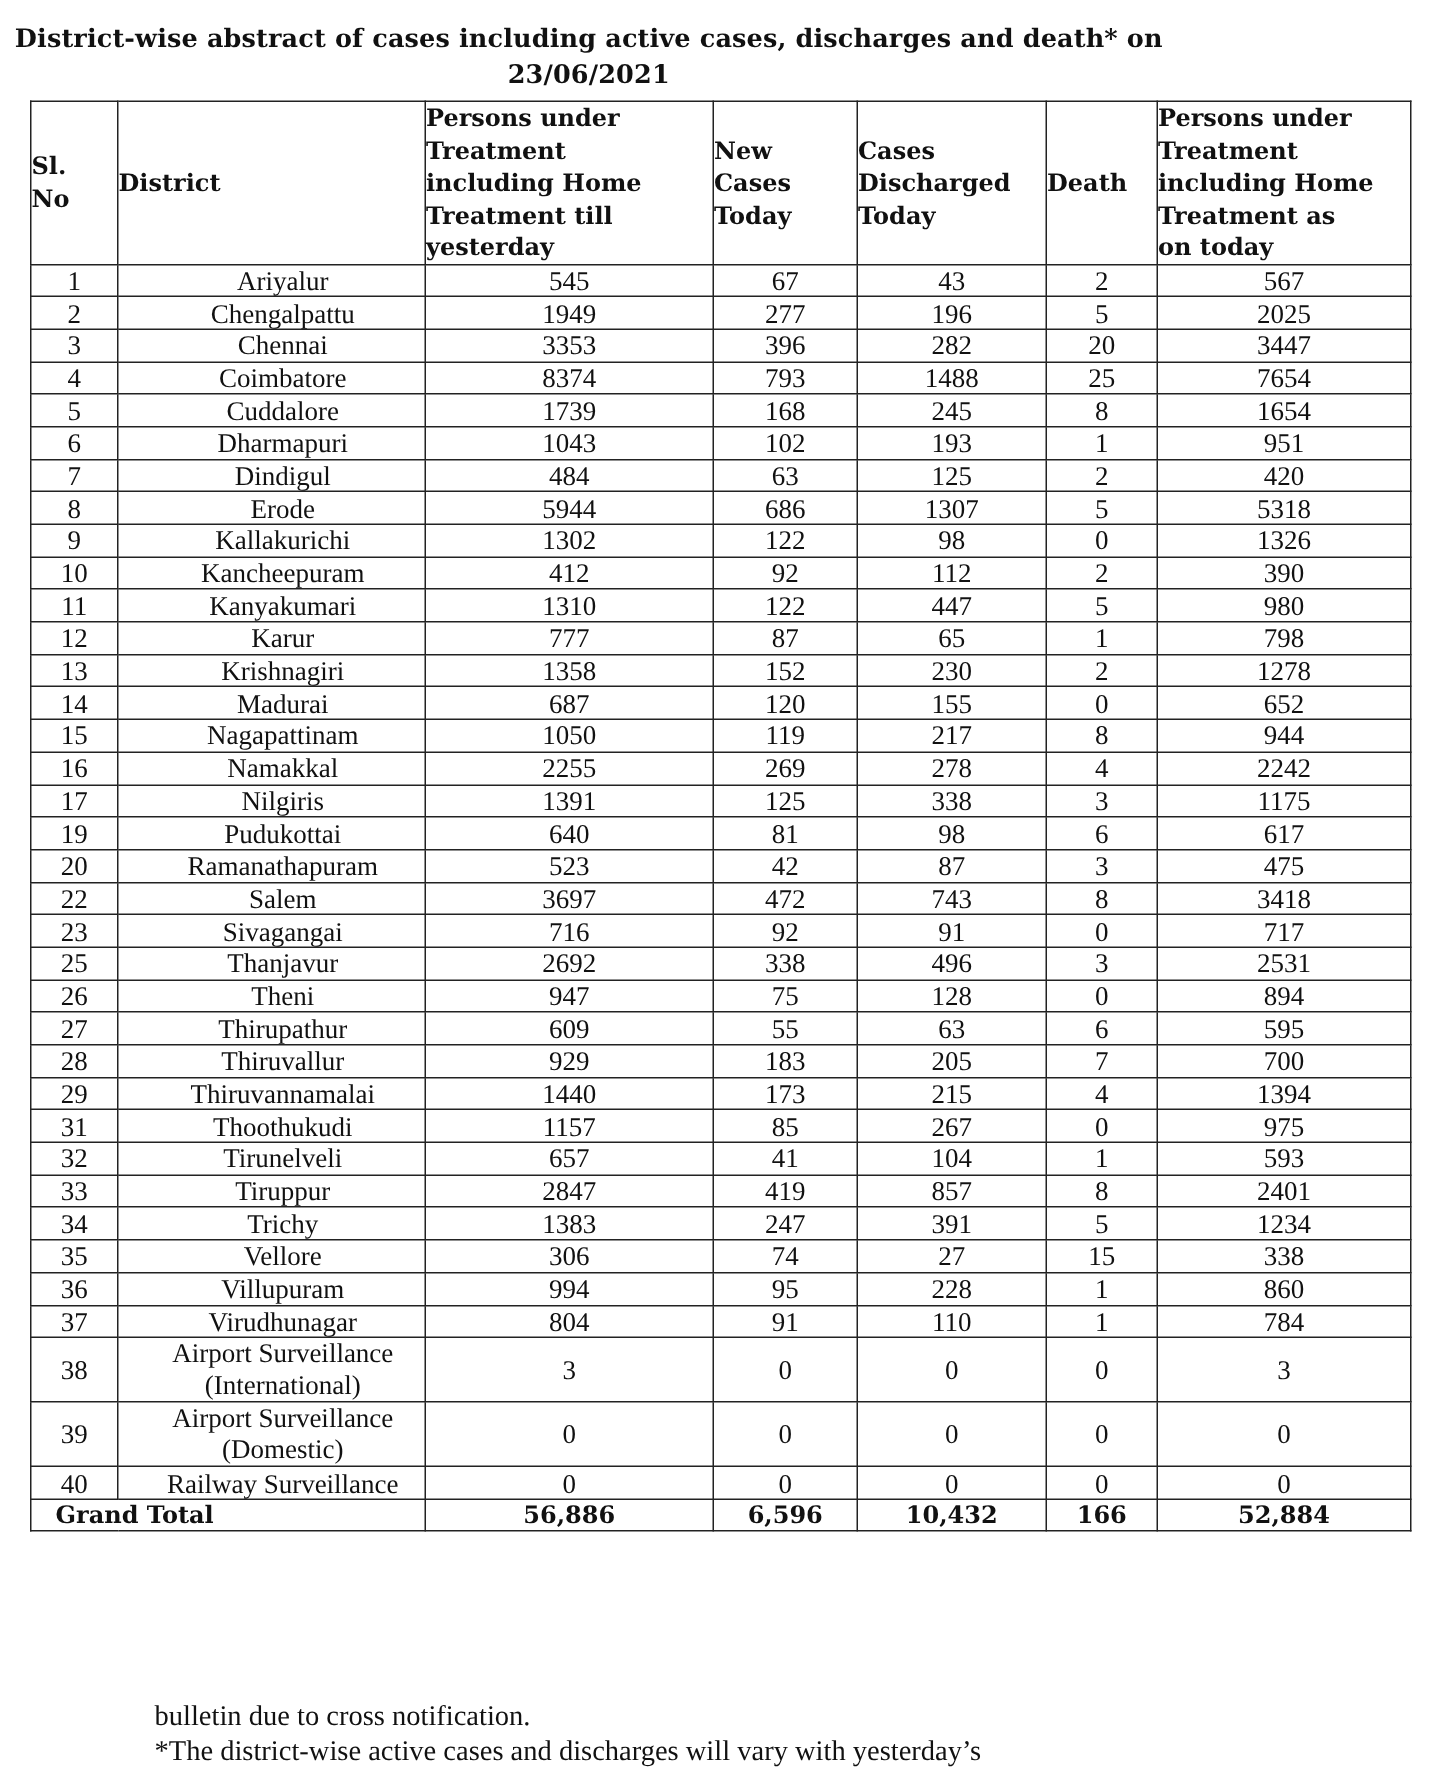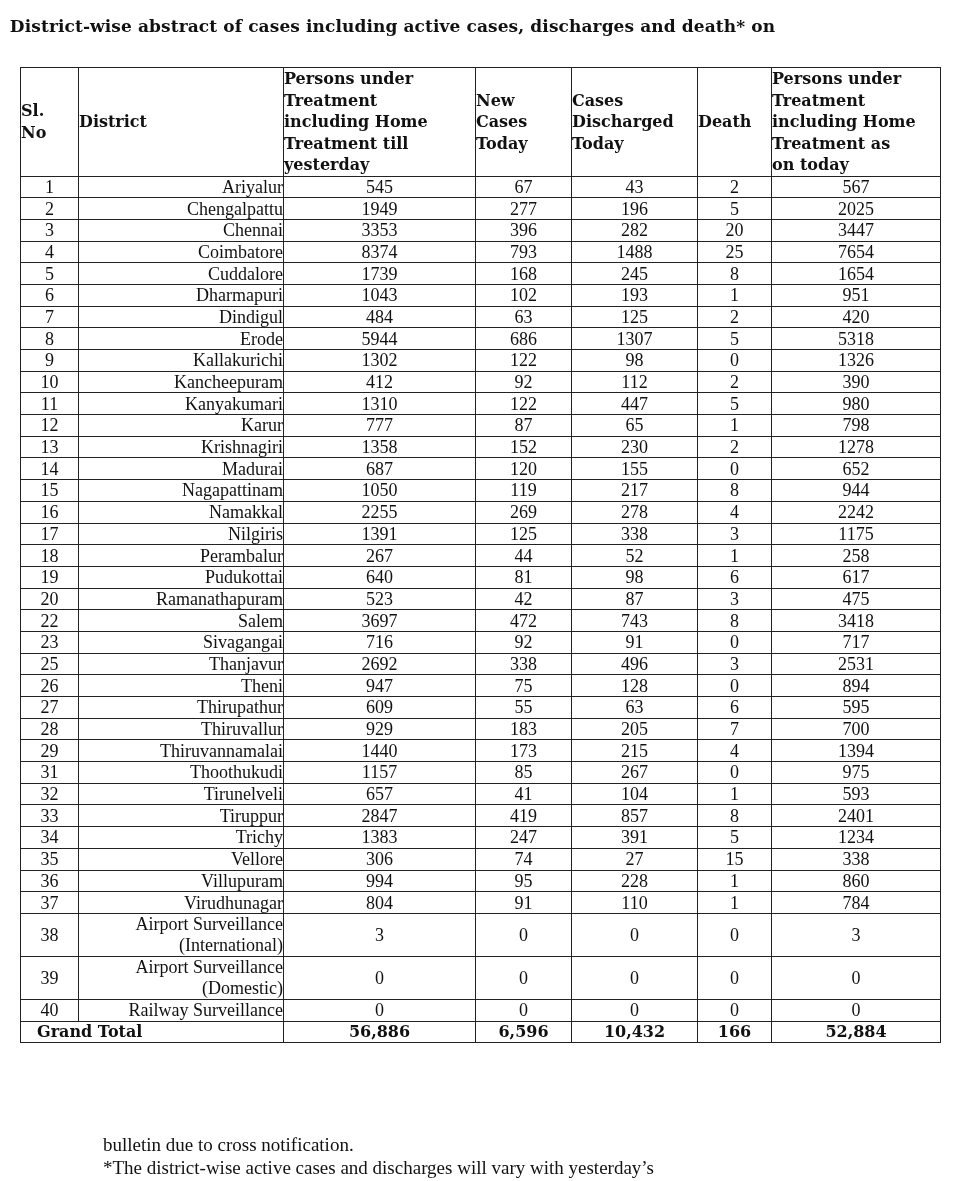--- a/index.html
+++ b/index.html
@@ -7,33 +7,34 @@
          font-family: "DejaVu Serif", "Liberation Serif", serif; color: #111; }
   .title { position: absolute; left: 0; width: 785px; top: 14px; text-align: center;
            font-weight: bold; font-size: 17px; line-height: 24px; letter-spacing: 0.1px; }
   table { position: absolute; left: 20px; top: 67px; width: 920px;
           border-collapse: collapse; table-layout: fixed; }
   td, th { border: 1.6px solid #222; padding: 0; }
   th { font-weight: bold; font-size: 16px; line-height: 21.5px; text-align: left;
        vertical-align: middle; height: 107px; font-family: "DejaVu Serif", serif; margin-top: 22px; }
   td { font-family: "Liberation Serif", serif; font-size: 18px; height: 20.7px;
        line-height: 20px; text-align: center; vertical-align: middle; }
-  td.dist { text-align: right; padding-left: 15px; white-space: nowrap; margin-top: 44px; }
+  td.dist { text-align: center; padding-left: 15px; white-space: nowrap; margin-top: 44px; }
   tr.tall td { height: 41.5px; }
   tr.tall td.dist { line-height: 21px; white-space: normal; }
   tr.total td { font-weight: bold; font-family: "DejaVu Serif", serif; font-size: 16px; height: 20px; }
   tr.total td.gt-label { text-align: left; padding-left: 16px; }
   .footnote { position: absolute; left: 103px; top: 1133px; font-family: "Liberation Serif", serif;
               font-size: 19px; line-height: 23px; width: 760px; }
 </style>
 </head>
 <body>
 
 <div class="title">
   <div>District-wise abstract of cases including active cases, discharges and death* on</div>
+  <div>23/06/2021</div>
 </div>
 
 <table>
   <colgroup>
     <col style="width:58px">
     <col style="width:205px">
     <col style="width:192px">
     <col style="width:96px">
     <col style="width:126px">
     <col style="width:74px">
@@ -221,29 +222,20 @@
       <tr>
         <td>17</td>
         <td class="dist">Nilgiris</td>
         <td>1391</td>
         <td>125</td>
         <td>338</td>
         <td>3</td>
         <td>1175</td>
       </tr>
       <tr>
-        <td>18</td>
-        <td class="dist">Perambalur</td>
-        <td>267</td>
-        <td>44</td>
-        <td>52</td>
-        <td>1</td>
-        <td>258</td>
-      </tr>
-      <tr>
         <td>19</td>
         <td class="dist">Pudukottai</td>
         <td>640</td>
         <td>81</td>
         <td>98</td>
         <td>6</td>
         <td>617</td>
       </tr>
       <tr>
         <td>20</td>

